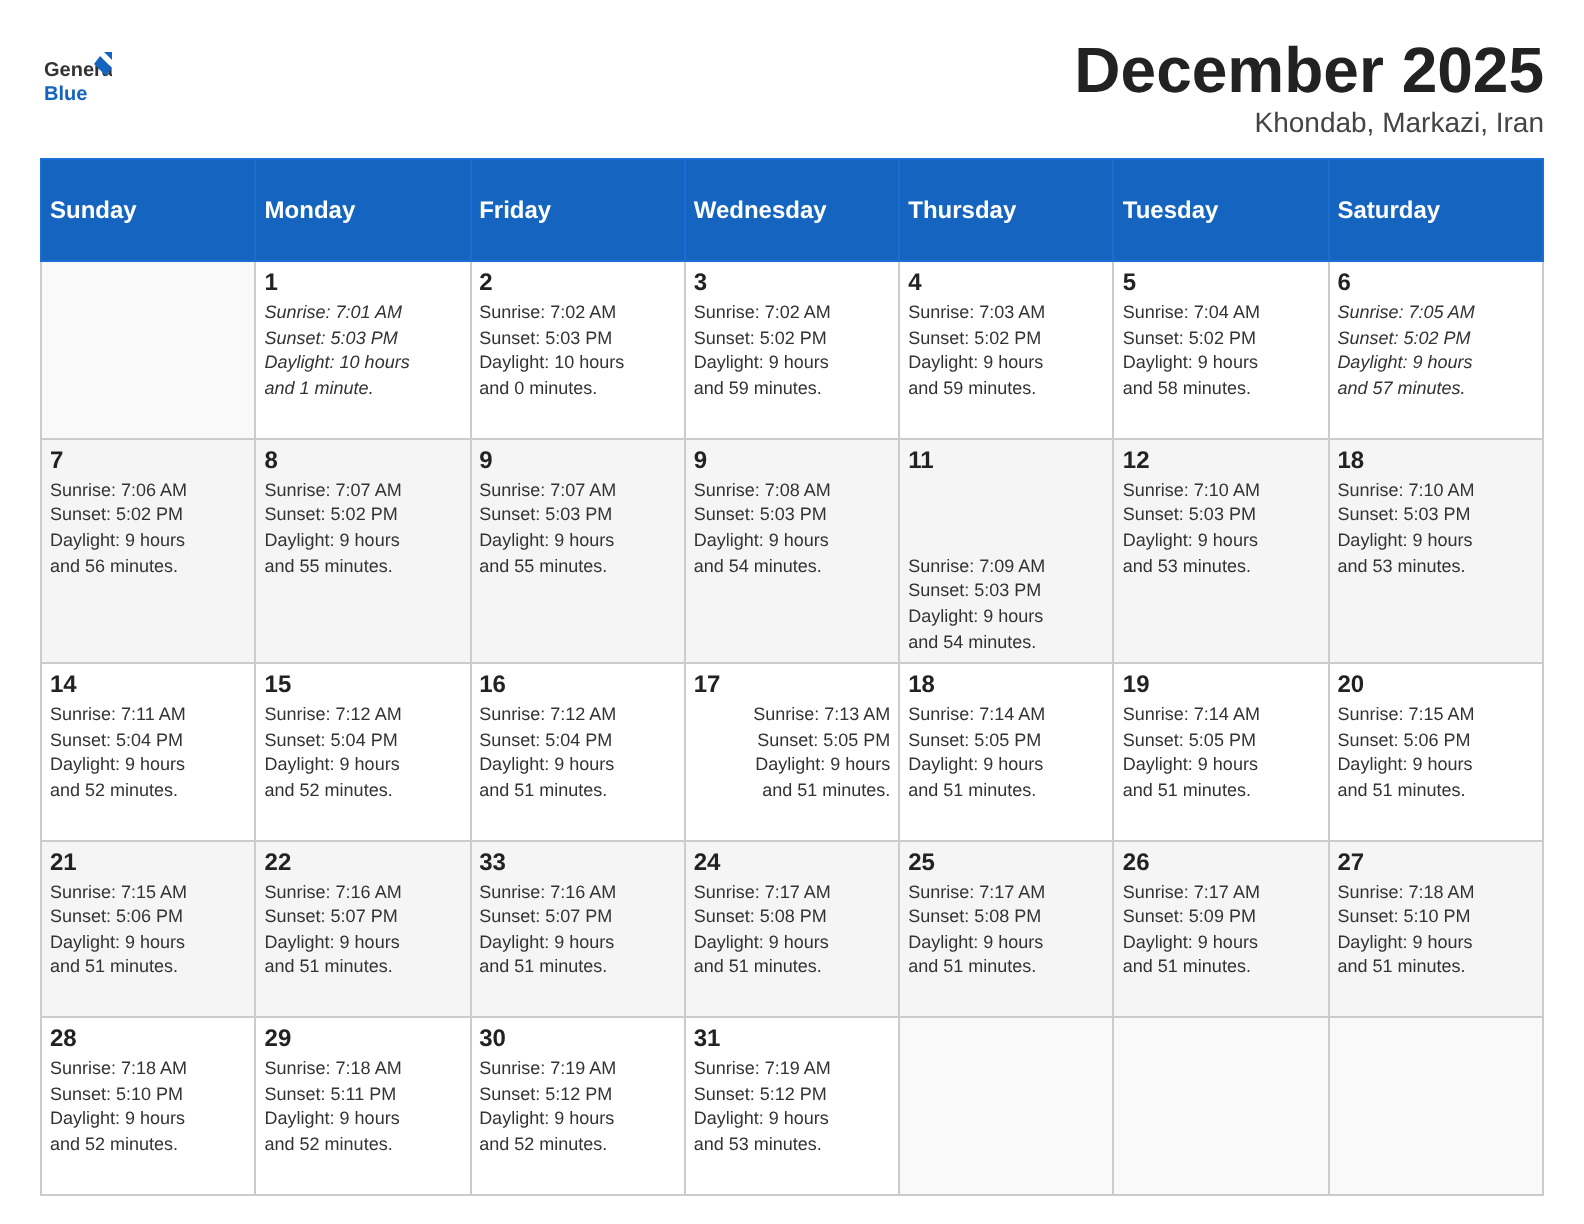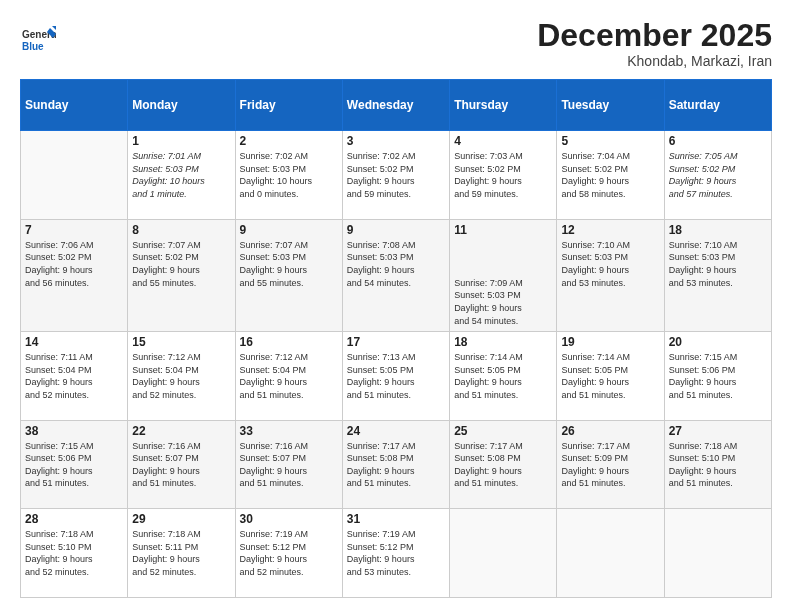--- a/index.html
+++ b/index.html
@@ -233,21 +233,21 @@
           </td>
           <td>
             <span class="day-number">16</span>
             <div class="day-info" style="white-space: pre-line;">Sunrise: 7:12 AM
 Sunset: 5:04 PM
 Daylight: 9 hours
 and 51 minutes.</div>
           </td>
           <td>
             <span class="day-number">17</span>
-            <div class="day-info" style="white-space: pre-line;">Sunrise: 7:13 AM
+            <div class="day-info" style="white-space: pre-line; text-align: right;">Sunrise: 7:13 AM
 Sunset: 5:05 PM
 Daylight: 9 hours
 and 51 minutes.</div>
           </td>
           <td>
             <span class="day-number">18</span>
             <div class="day-info" style="white-space: pre-line;">Sunrise: 7:14 AM
 Sunset: 5:05 PM
 Daylight: 9 hours
 and 51 minutes.</div>
@@ -262,21 +262,21 @@
           <td>
             <span class="day-number">20</span>
             <div class="day-info" style="white-space: pre-line;">Sunrise: 7:15 AM
 Sunset: 5:06 PM
 Daylight: 9 hours
 and 51 minutes.</div>
           </td>
         </tr>
         <tr>
           <td>
-            <span class="day-number">38</span>
+            <span class="day-number">21</span>
             <div class="day-info" style="white-space: pre-line;">Sunrise: 7:15 AM
 Sunset: 5:06 PM
 Daylight: 9 hours
 and 51 minutes.</div>
           </td>
           <td>
             <span class="day-number">22</span>
             <div class="day-info" style="white-space: pre-line;">Sunrise: 7:16 AM
 Sunset: 5:07 PM
 Daylight: 9 hours

